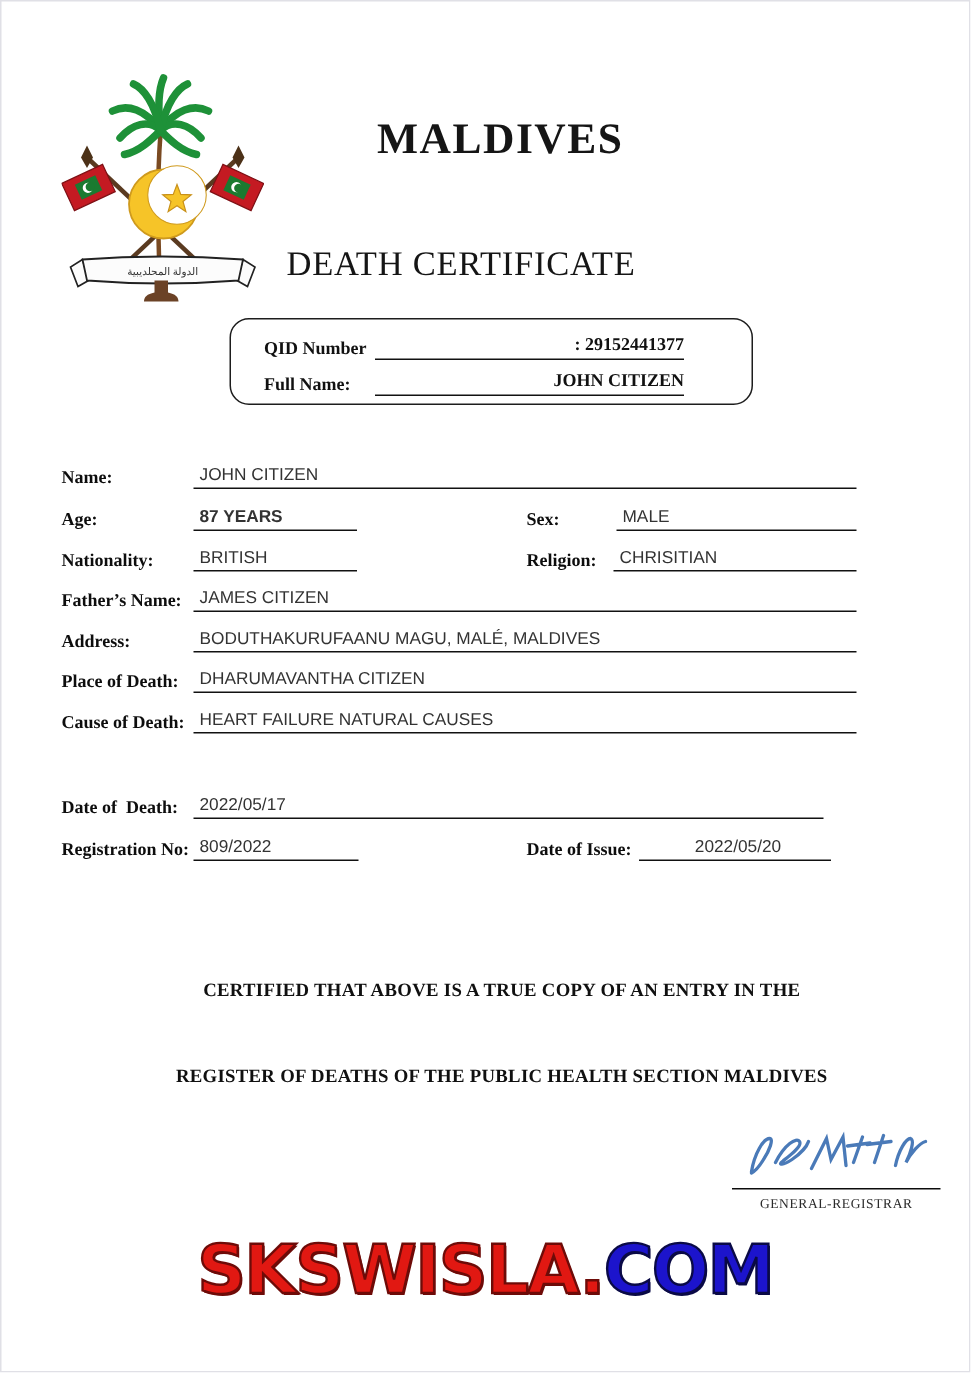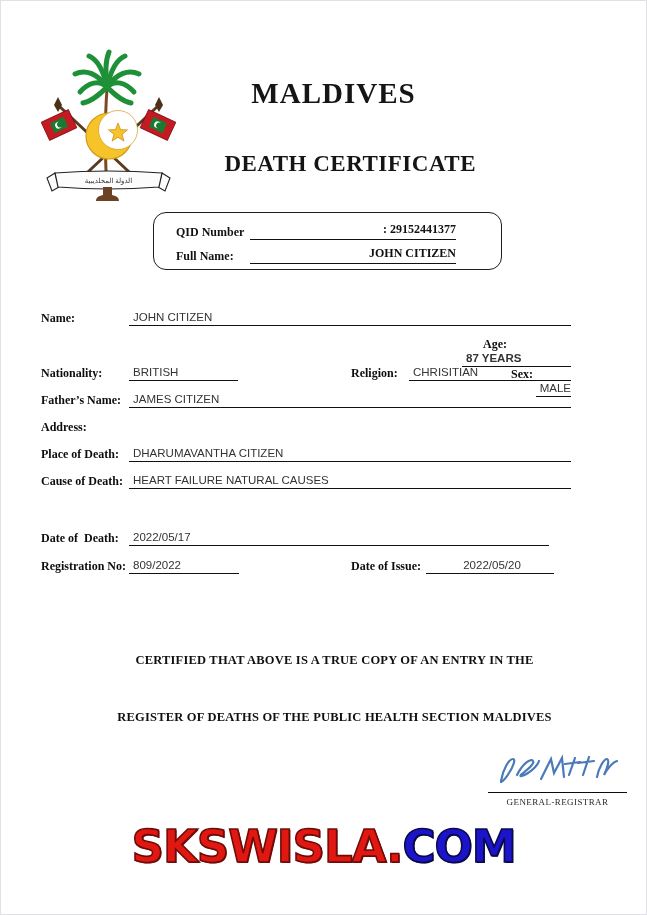--- a/index.html
+++ b/index.html
@@ -8,22 +8,22 @@
     border:1px solid #e0e0e6;overflow:hidden;
     font-family:"Liberation Serif",serif;color:#111;
   }
   
   .emblem{position:absolute;left:40px;top:44px;width:135px;height:160px;}
   .country-title{
     position:absolute;left:190px;top:76px;width:285px;text-align:center;
     font-size:29px;font-weight:bold;letter-spacing:1px;color:#151515;
   }
   .doc-title{
-    position:absolute;left:190px;top:150px;width:285px;text-align:right;
-    font-size:23px;font-weight:bold;letter-spacing:.5px;color:#151515;
+    position:absolute;left:190px;top:162px;width:285px;text-align:left;
+    font-size:23px;font-weight:normal;letter-spacing:.5px;color:#151515;
   }
   
   .qid-box{
     position:absolute;left:152px;top:211px;width:347px;height:56px;
     border:1.6px solid #1d1d1d;border-radius:13px;text-decoration:underline;
   }
   .qid-row{position:absolute;left:22px;display:flex;align-items:flex-end;width:300px;height:20px;}
   .qid-row .ql{width:74px;font-size:12px;font-weight:bold;white-space:pre;}
   .qid-row .qv{
     width:204px;margin-left:0;border-bottom:1.4px solid #111;
@@ -129,41 +129,42 @@
       <span class="ql">Full Name:</span>
       <span class="qv">JOHN CITIZEN</span>
     </div>
   </div>
 
   <div class="frow" style="top:308px;width:530px;">
     <span class="flabel l1">Name:</span>
     <span class="fval grow">JOHN CITIZEN</span>
   </div>
 
-  <div class="frow" style="top:336px;width:530px;flex-direction:column;">
+  <div class="frow" style="top:336px;width:530px;">
     <span class="flabel l1">Age:</span>
     <span class="fval" style="width:105px;font-weight:bold;">87 YEARS</span>
     <span class="flabel" style="width:60px;margin-left:113px;">Sex:</span>
     <span class="fval grow">MALE</span>
   </div>
 
   <div class="frow" style="top:363px;width:530px;">
     <span class="flabel l1">Nationality:</span>
     <span class="fval" style="width:105px;">BRITISH</span>
     <span class="flabel" style="width:58px;margin-left:113px;">Religion:</span>
     <span class="fval grow">CHRISITIAN</span>
   </div>
 
   <div class="frow" style="top:390px;width:530px;">
     <span class="flabel l1">Father’s Name:</span>
     <span class="fval grow">JAMES CITIZEN</span>
   </div>
 
   <div class="frow" style="top:417px;width:530px;">
     <span class="flabel l1">Address:</span>
+    <span class="fval grow">BODUTHAKURUFAANU MAGU, MALÉ, MALDIVES</span>
   </div>
 
   <div class="frow" style="top:444px;width:530px;">
     <span class="flabel l1">Place of Death:</span>
     <span class="fval grow">DHARUMAVANTHA CITIZEN</span>
   </div>
 
   <div class="frow" style="top:471px;width:530px;">
     <span class="flabel l1">Cause of Death:</span>
     <span class="fval grow">HEART FAILURE NATURAL CAUSES</span>

